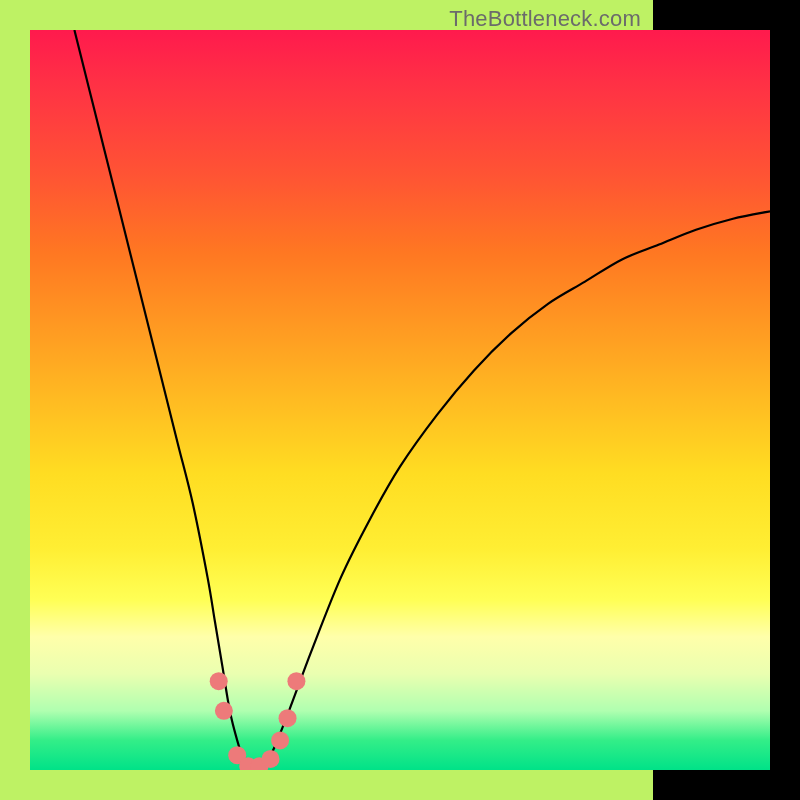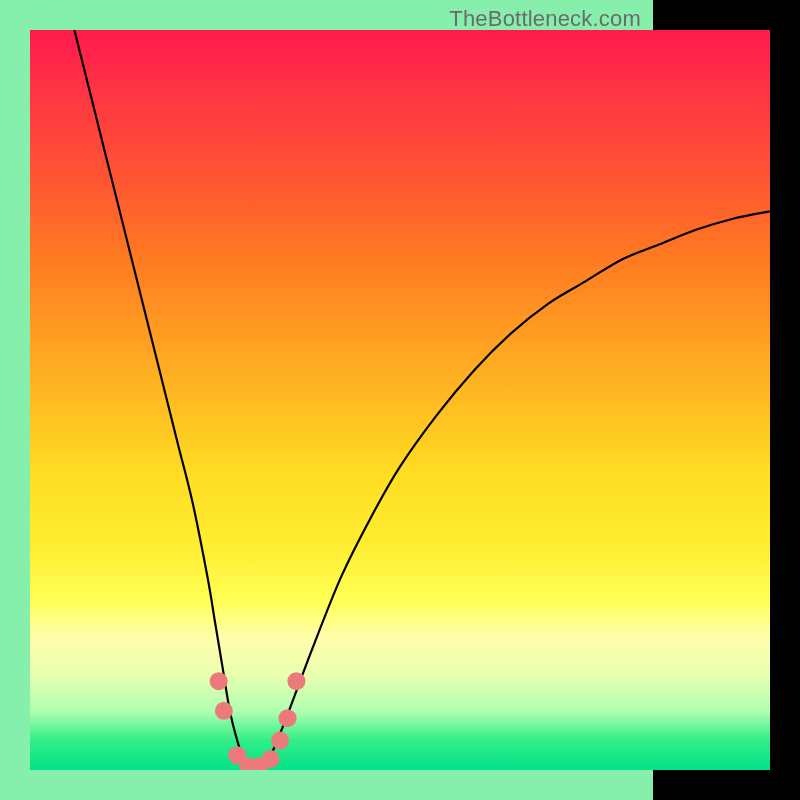--- a/index.html
+++ b/index.html
@@ -1,21 +1,21 @@
 <!DOCTYPE html>
 <html><head>
 <meta charset="utf-8">
 <style>
   * { margin: 0; padding: 0; box-sizing: border-box; }
   html, body { width: 800px; height: 800px; overflow: hidden; background: #000; }
   .frame {
     position: relative;
     width: 653px;
     height: 800px;
-    background: #86efac;
+    background: #bef264;
   }
   .plot-area {
     position: absolute;
     left: 30px;
     top: 30px;
     width: 740px;
     height: 740px;
     background: linear-gradient(to bottom,
       #ff1a4d 0%,
       #ff3344 8%,

